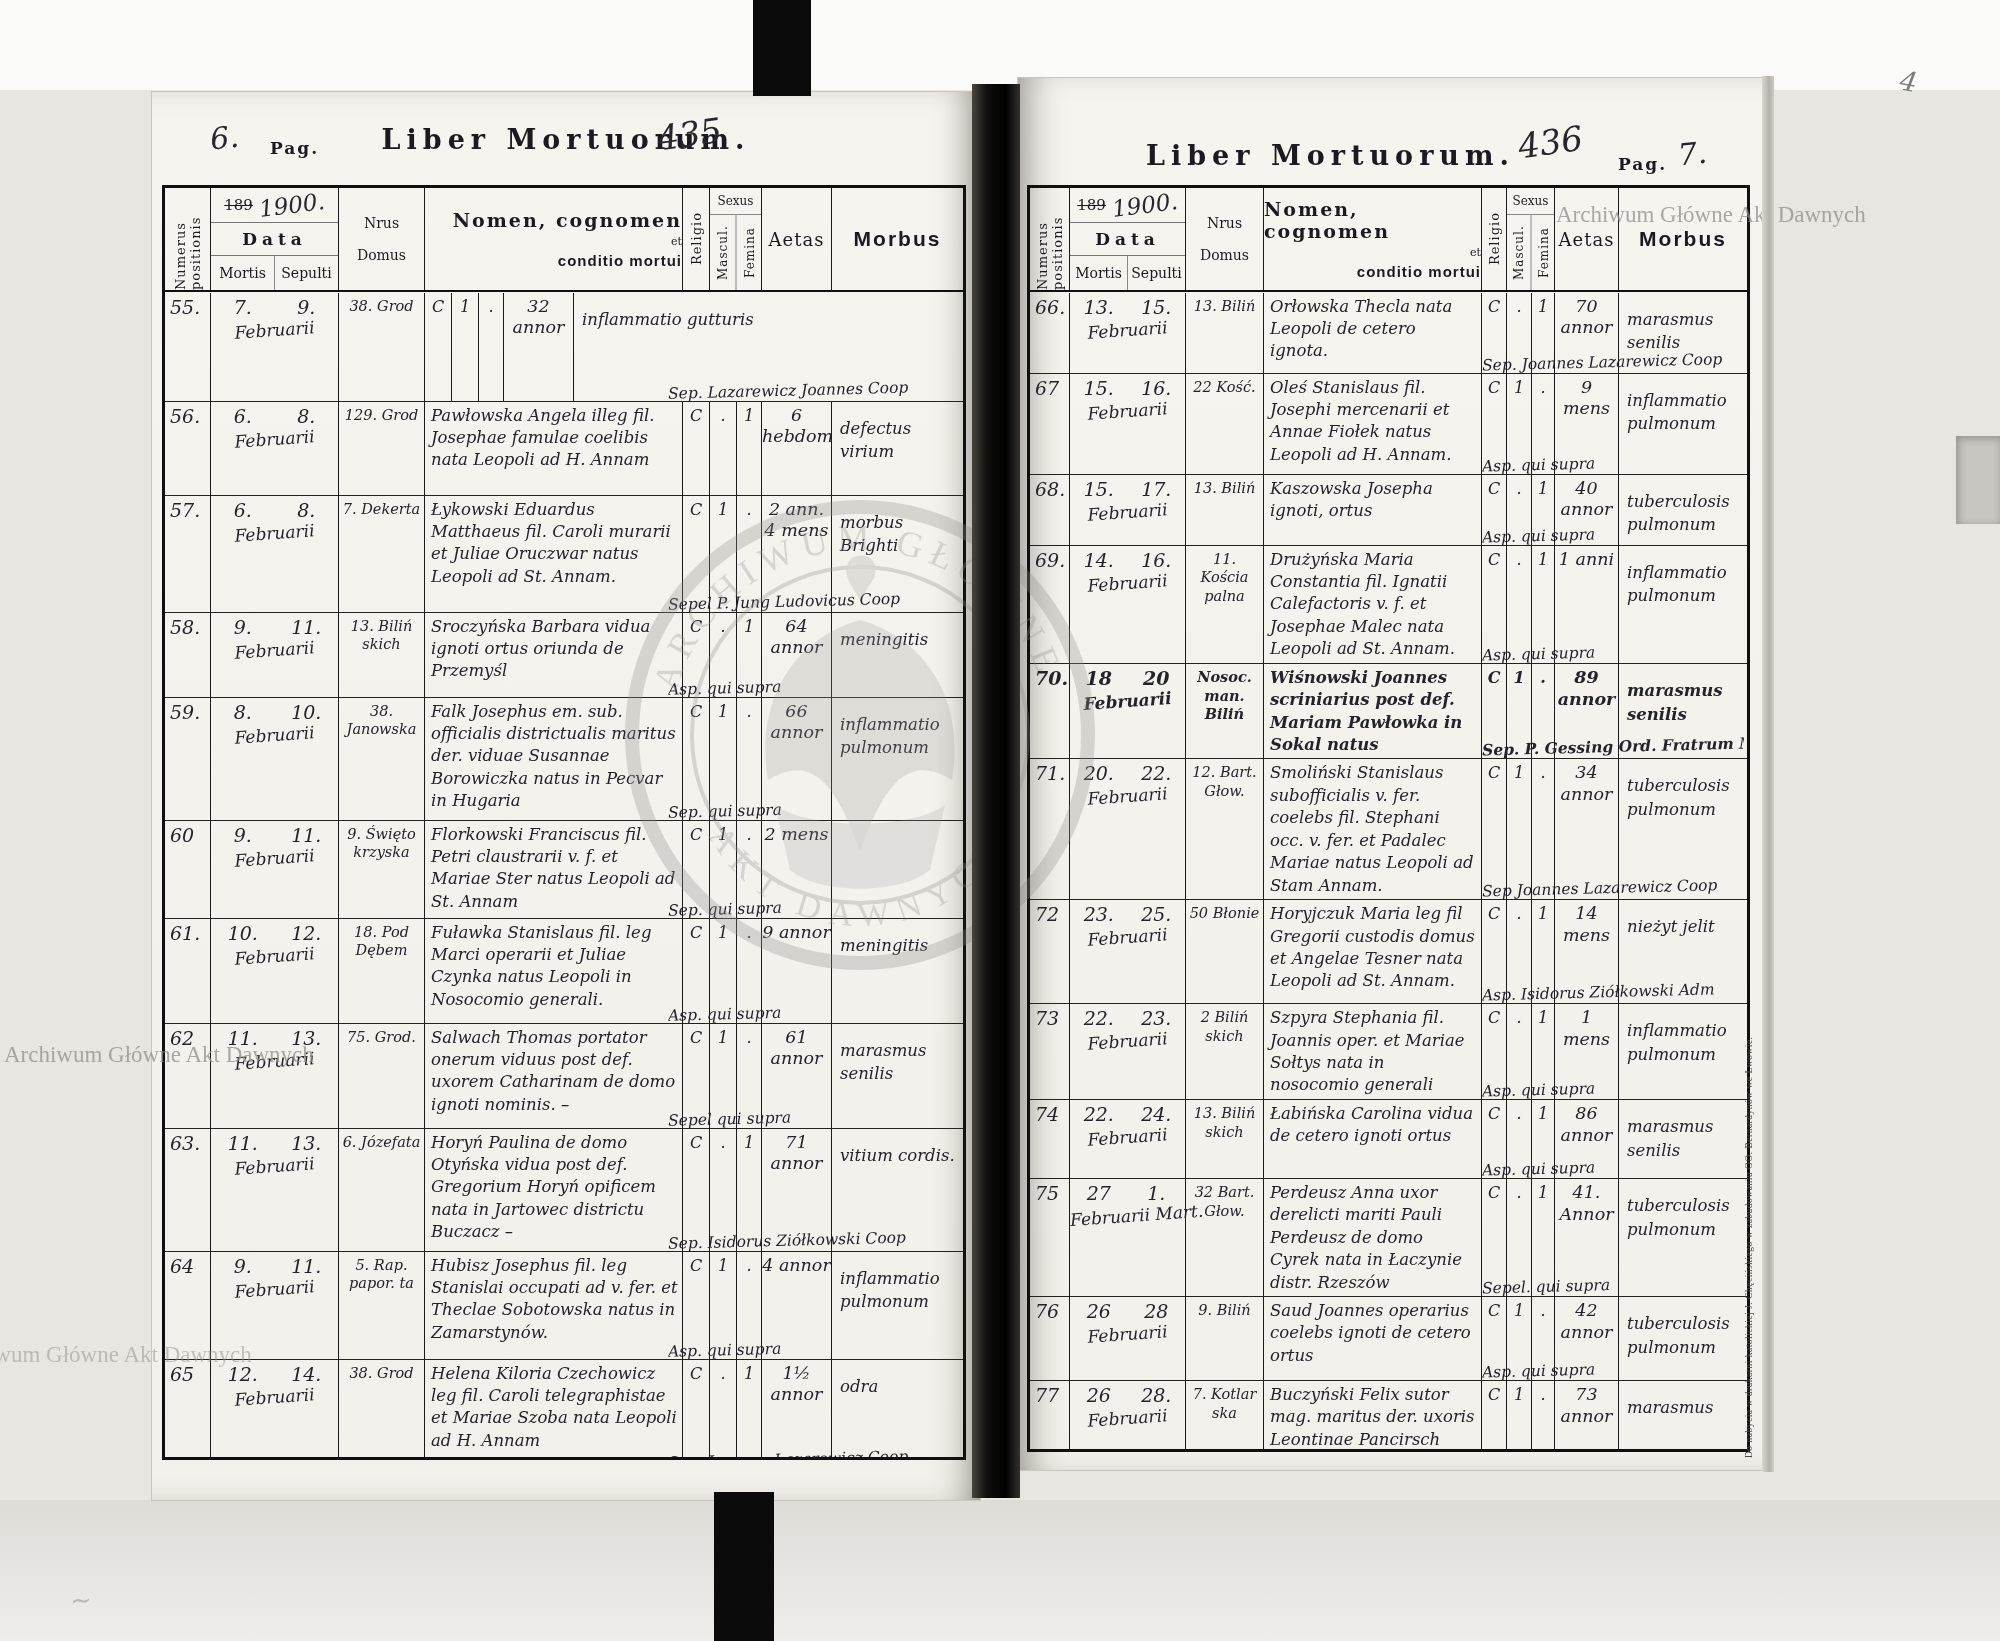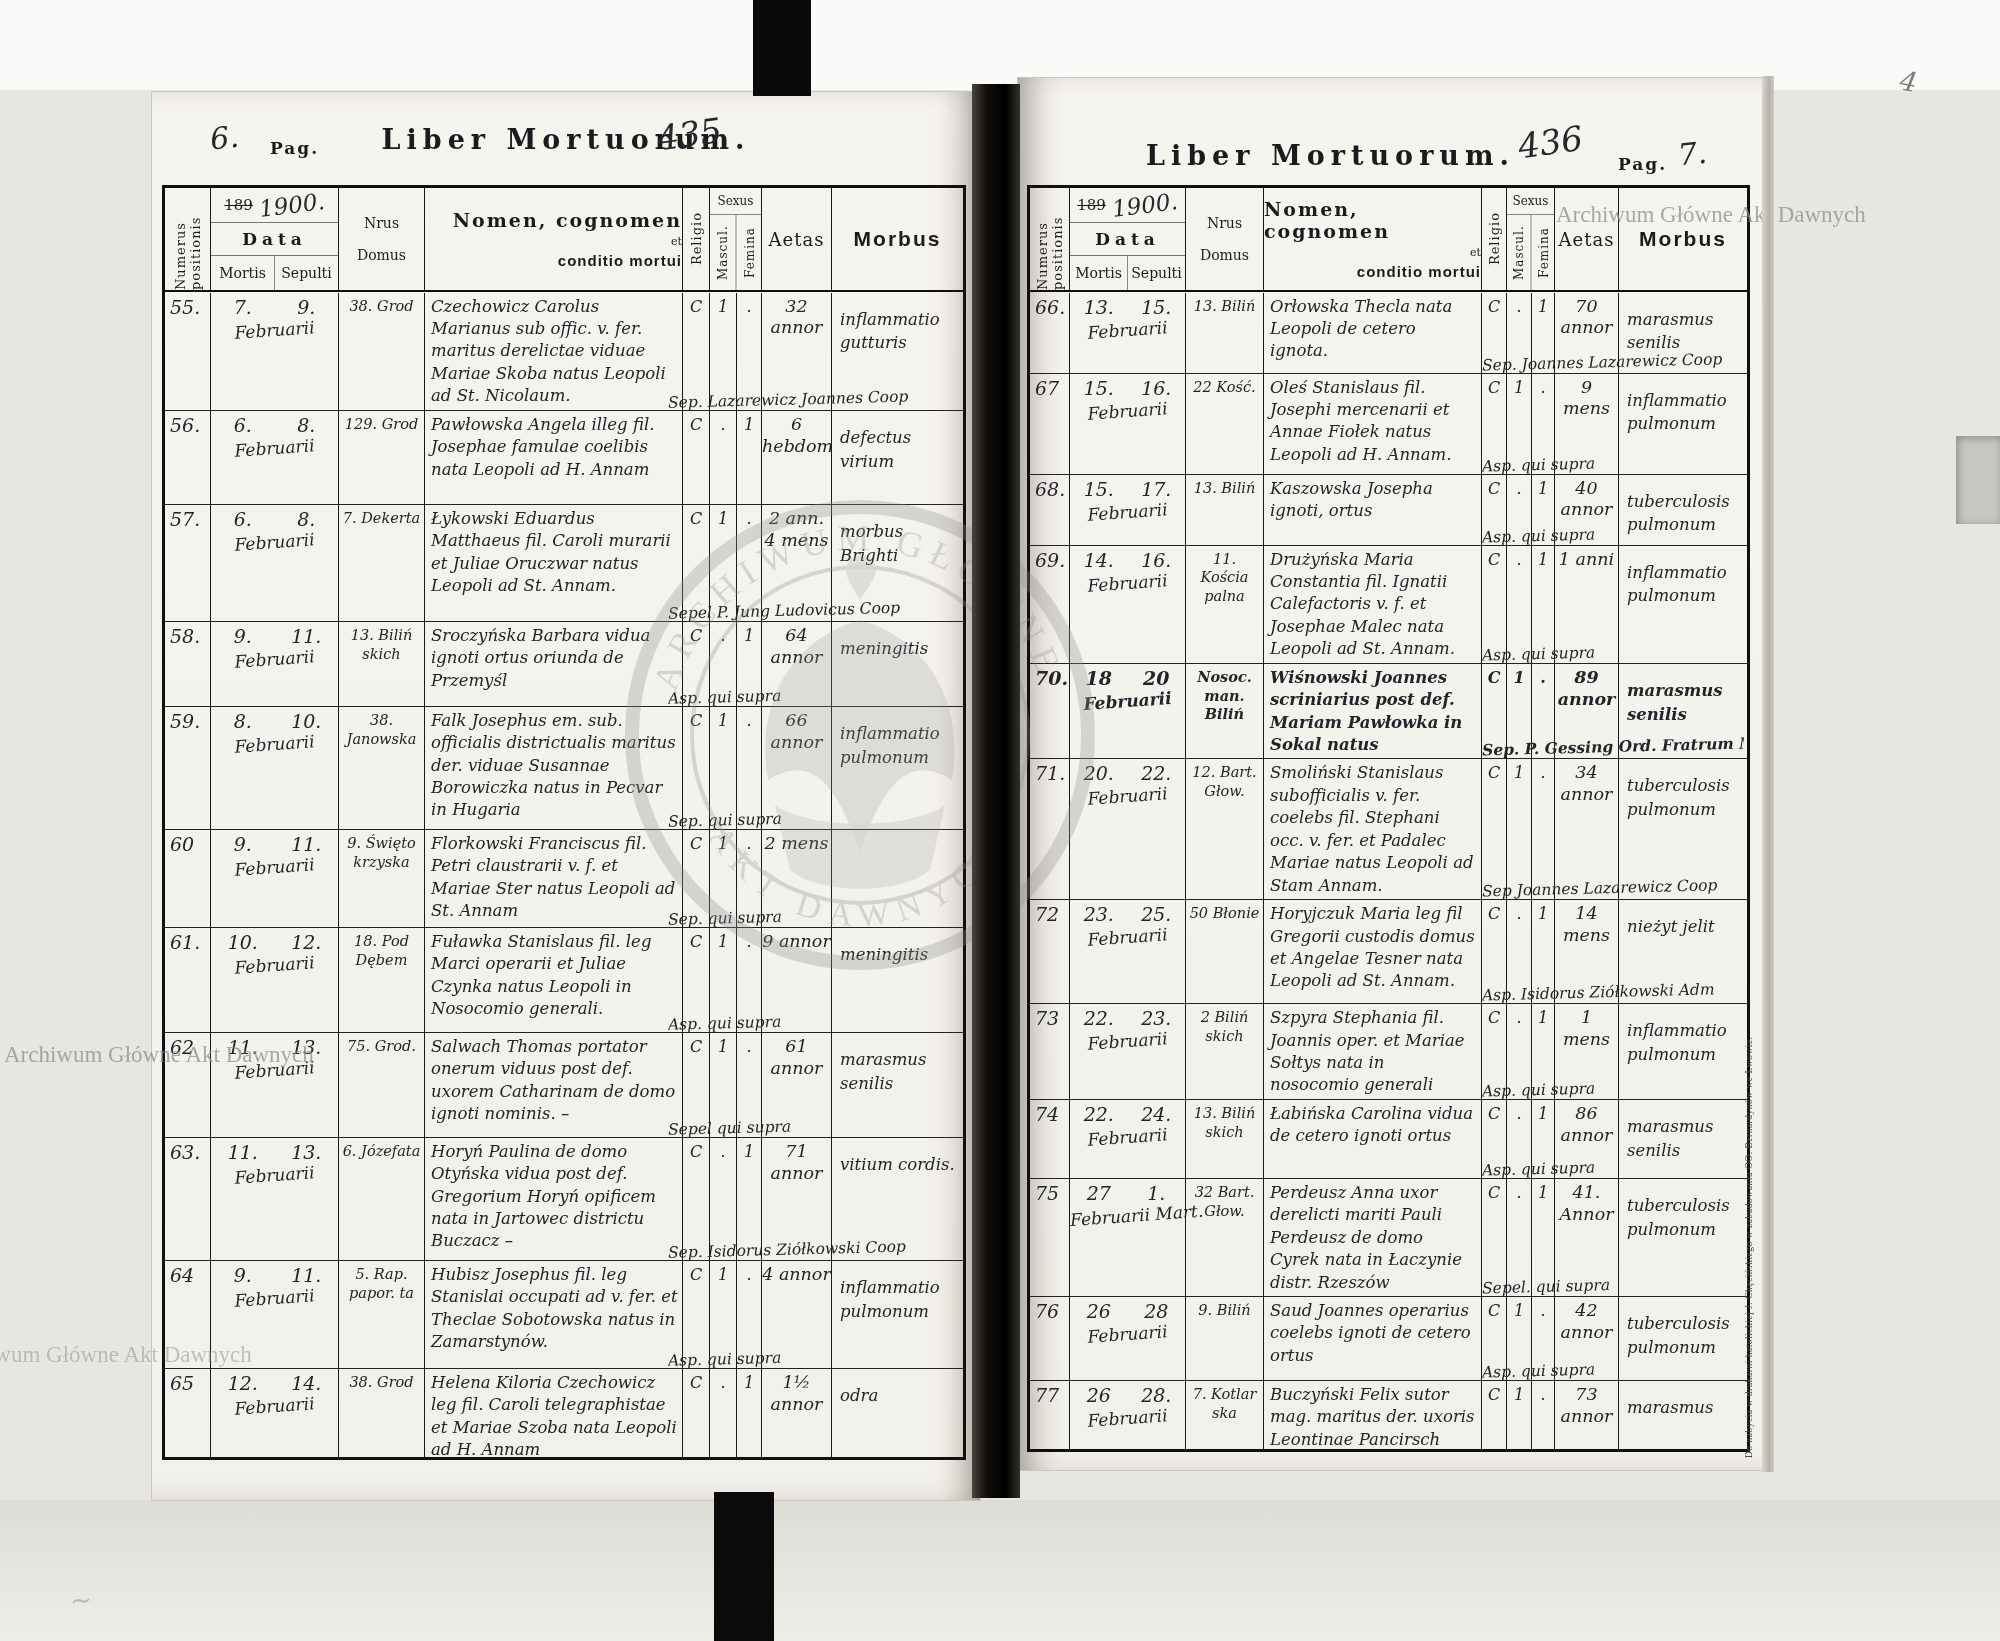--- a/index.html
+++ b/index.html
@@ -178,21 +178,20 @@
           <div class="trow" style="min-height: 108px;">
             <div class="cell c-num">55.</div>
             <div class="cell c-data">
               <div class="d-days">
                 <div class="d-m ink">7.</div>
                 <div class="d-s ink">9.</div>
               </div>
               <div class="d-month ink">Februarii</div>
             </div>
             <div class="cell c-domus ink">38. Grod</div>
-            <div class="cell c-name ink">Czechowicz Carolus Marianus sub offic. v. fer. maritus derelictae viduae Mariae Skoba natus Leopoli ad St. Nicolaum.</div>
             <div class="cell c-rel ink">C</div>
             <div class="cell c-masc ink">1</div>
             <div class="cell c-fem ink">.</div>
             <div class="cell c-aetas ink">32 annor</div>
             <div class="cell c-morbus ink">inflammatio gutturis</div>
             <div class="row-note">Sep. Lazarewicz Joannes Coop</div>
           </div>
           <div class="trow" style="min-height: 93px;">
             <div class="cell c-num">56.</div>
             <div class="cell c-data">

